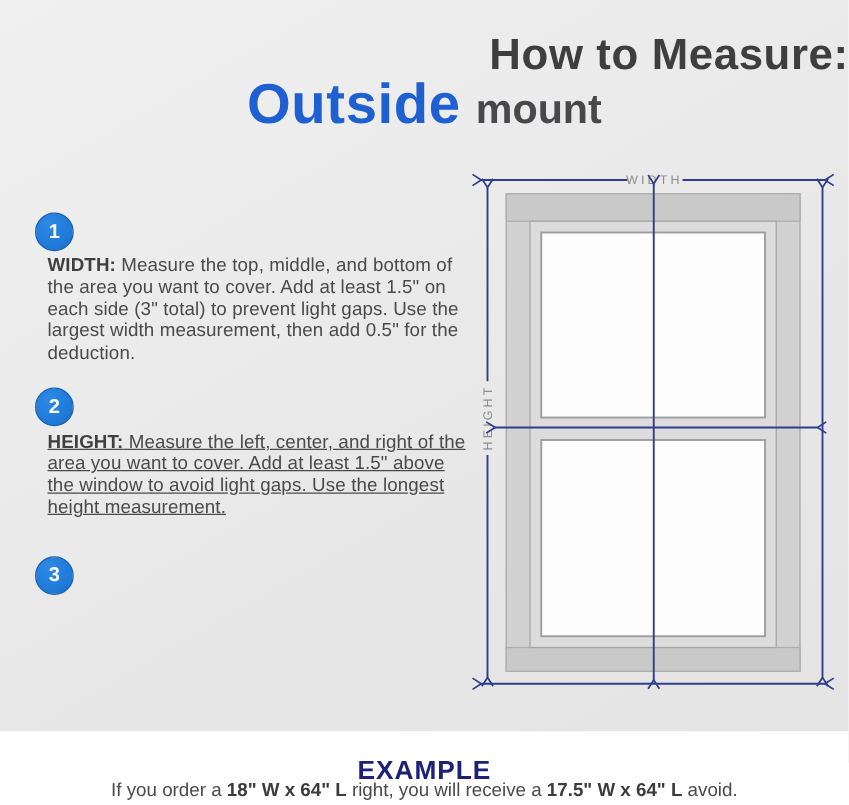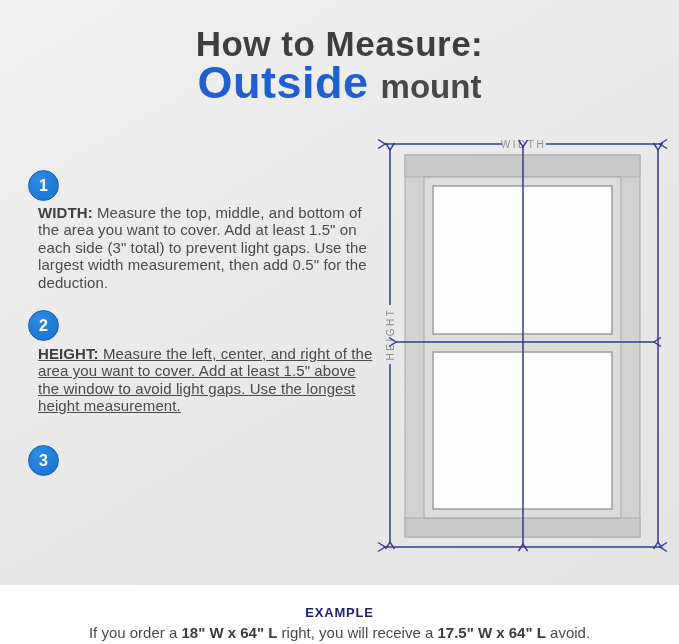--- a/index.html
+++ b/index.html
@@ -1,36 +1,36 @@
 <!DOCTYPE html>
 <html><head>
 <meta charset="utf-8">
 <style>
   html,body{margin:0;padding:0;background:#fff;}
   .canvas{
     position:relative;width:679px;height:644px;overflow:hidden;
     background:linear-gradient(150deg,#f1f0f0 0%,#e9e8e8 55%,#e3e3e3 100%);
     font-family:"Liberation Sans",sans-serif;
   }
-  .title-line1{position:absolute;top:24px;left:0;right:0;text-align:center;
+  .title-line1{position:absolute;top:24px;left:0;right:0;text-align:right;
     font-size:35px;font-weight:bold;color:#3e3e3e;letter-spacing:.5px;}
   .title-line2{position:absolute;top:58px;left:0;right:0;text-align:center;line-height:50px;}
   .title-accent{font-size:45px;font-weight:bold;color:#1e60d2;letter-spacing:.5px;}
   .title-suffix{font-size:33px;font-weight:bold;color:#48484a;margin-left:12px;}
   .step-circle{position:absolute;left:28px;width:31px;height:31px;border-radius:50%;
     background:radial-gradient(circle at 35% 30%,#2e8ae6,#1670cf);
     border:1px solid #135fae;color:#fff;font-size:16px;font-weight:bold;
     display:flex;align-items:center;justify-content:center;box-sizing:border-box;}
   .step-text{position:absolute;left:38px;width:338px;font-size:15px;line-height:17.4px;
     color:#4a4a4a;letter-spacing:.1px;}
   .step-text b{color:#3f3f3f;margin-top:10px;}
   .diagram-svg{position:absolute;left:370px;top:125px;width:300px;height:430px;}
   .example-strip{position:absolute;left:0;top:585px;width:679px;height:59px;background:#ffffff;}
   .example-heading{position:absolute;top:605px;left:0;right:0;text-align:center;
-    font-size:13px;font-weight:bold;color:#1b2277;letter-spacing:.8px;}
+    font-size:21px;font-weight:bold;color:#1b2277;letter-spacing:.8px;}
   .example-line{position:absolute;top:624px;left:0;right:0;text-align:center;
     font-size:15px;color:#4a4a4a;}
   .example-line span{white-space:pre-wrap;}
   .example-line b{color:#3c3c3c;}
 </style>
 </head>
 <body>
 
 <div class="canvas">
 

